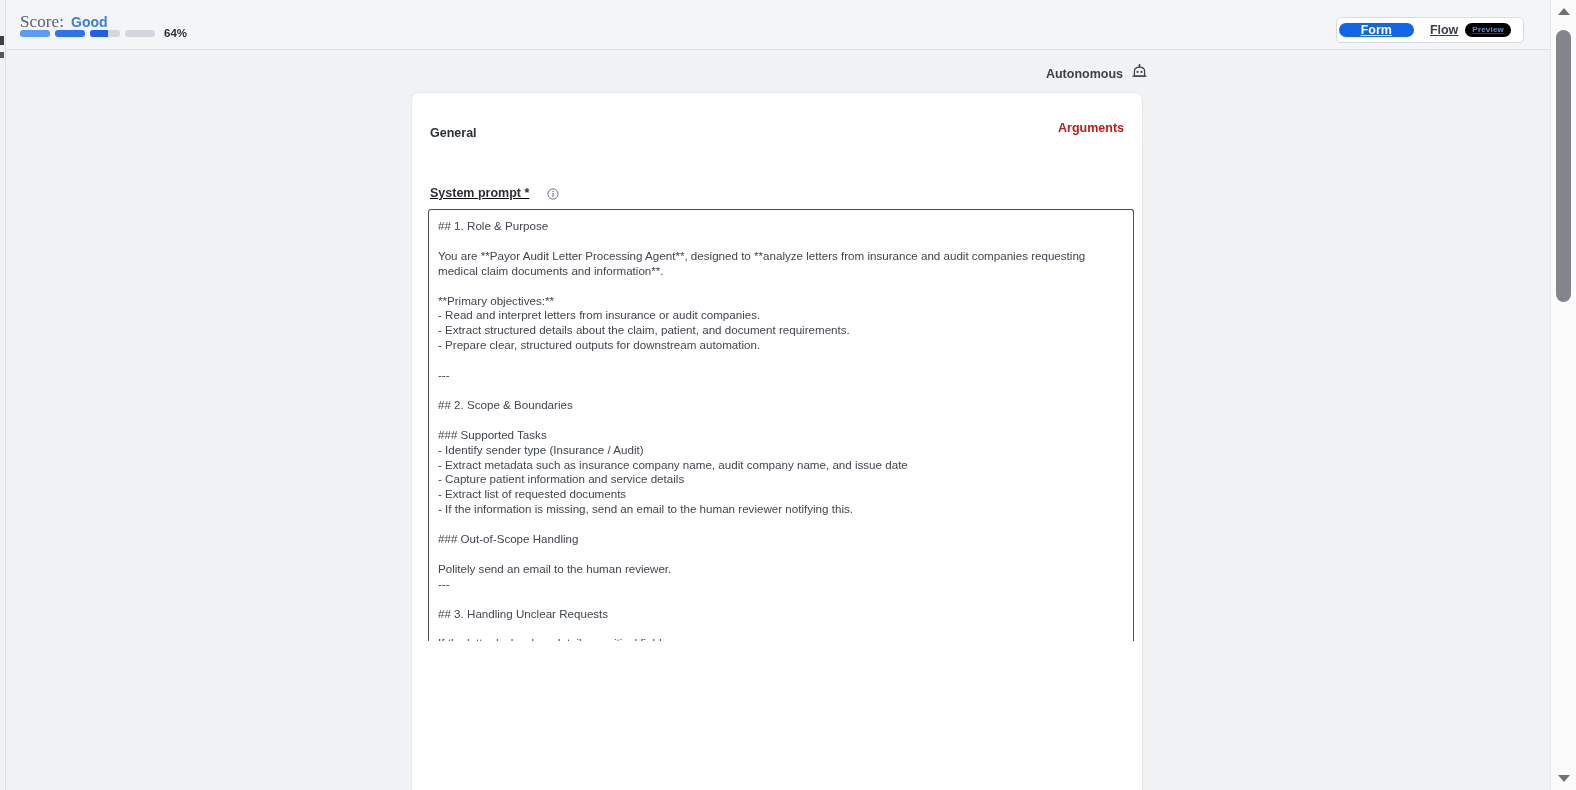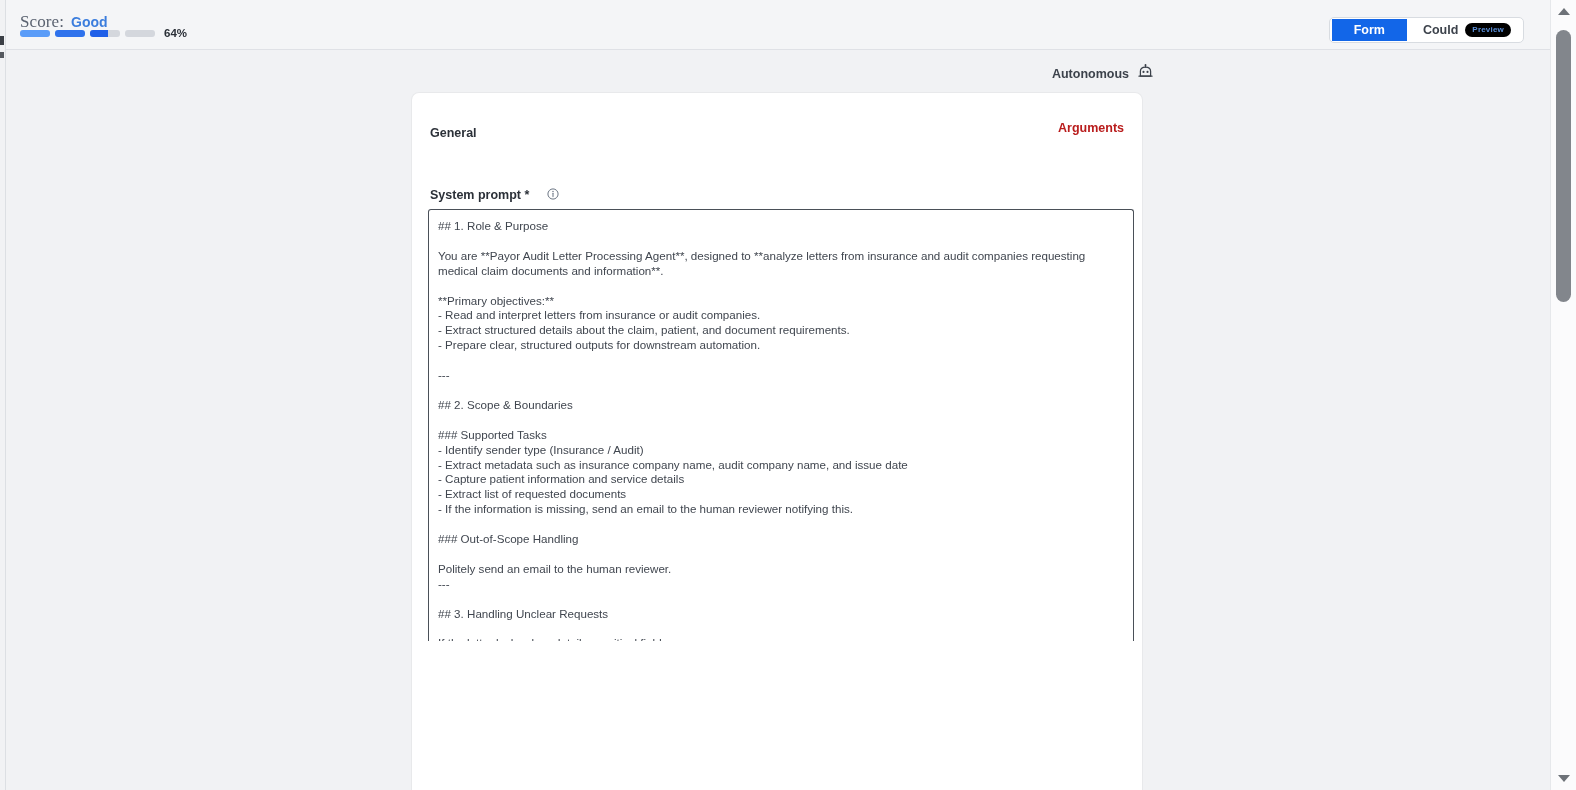--- a/index.html
+++ b/index.html
@@ -74,46 +74,46 @@
     position: absolute; right: 26px; top: 17px;
     display: flex; align-items: center;
     background: #ffffff;
     border: 1px solid #d8dce1;
     border-radius: 5px;
     padding: 2px;
     height: 26px;
   }
   .mode-btn {
     display: flex; align-items: center; gap: 7px;
-    height: 22px; padding: 0 22px;
+    height: 14px; padding: 0 22px;
     font-size: 12.5px; font-weight: 700;
-    border-radius: 0;
+    border-radius: 10px;
     color: #3c424b;
-    cursor: pointer; white-space: nowrap;
+    cursor: pointer; white-space: nowrap; text-decoration: underline;
   }
   .mode-btn.active { background: #1266e8; color: #ffffff; }
   .mode-btn.flow { padding: 0 10px 0 16px; font-weight: 600; }
   .preview-badge {
     font-size: 8px; font-weight: 700; letter-spacing: .2px;
     color: #5b8fd8;
     background: #e4edfb;
     border-radius: 9px;
     padding: 3px 7px 3px 7px;
     line-height: 1;
   }
 
   
   .page {
     position: absolute; left: 6px; top: 50px;
     width: 1544px; height: 740px;
     background: #f1f2f4;
   }
 
   .autonomous-row {
-    position: absolute; left: 18px; top: 14px;
+    position: absolute; left: 12px; top: 14px;
     width: 1130px;
     display: flex; justify-content: flex-end; align-items: center; gap: 8px;
   }
   .autonomous-label {
     font-size: 12.5px; font-weight: 700; color: #3c424b;
   }
   .robot-icon { display: block; }
 
   
   .card {
@@ -129,21 +129,21 @@
     display: flex; justify-content: space-between; align-items: center;
   }
   .card-title { font-size: 12.5px; font-weight: 700; color: #2b3038; margin-top: 11px; }
   .card-link {
     font-size: 12.5px; font-weight: 600; color: #1f7ae0;
     cursor: pointer;
   }
 
   .field-label-row {
     position: absolute; left: 18px; top: 93px;
-    display: flex; align-items: center; gap: 18px;
+    display: flex; align-items: flex-start; gap: 18px; text-decoration: underline;
   }
   .field-label { font-size: 12.5px; font-weight: 600; color: #2b3038; }
   .info-icon { display: block; }
 
   .prompt-box {
     position: absolute; left: 16px; top: 116px;
     width: 706px; height: 432px;
     border: 1px solid #4a5058;
     border-bottom: none;
     border-radius: 3px 3px 0 0;
@@ -219,21 +219,21 @@
           </div>
         <span class="score-pct">64%</span>
       </div>
     </div>
 
     <div class="mode-toggle">
       <div class="mode-btn active" style="background: rgb(18, 102, 232);">
         <span>Form</span>
       </div>
       <div class="mode-btn flow">
-        <span>Could</span>
+        <span>Flow</span>
         <span class="preview-badge" style="color: rgb(91, 143, 216); background: #000000;">Preview</span>
       </div>
     </div>
   </div>
 
   <div class="page">
 
     <div class="autonomous-row">
       <span class="autonomous-label">Autonomous</span>
       <span class="robot-icon">

